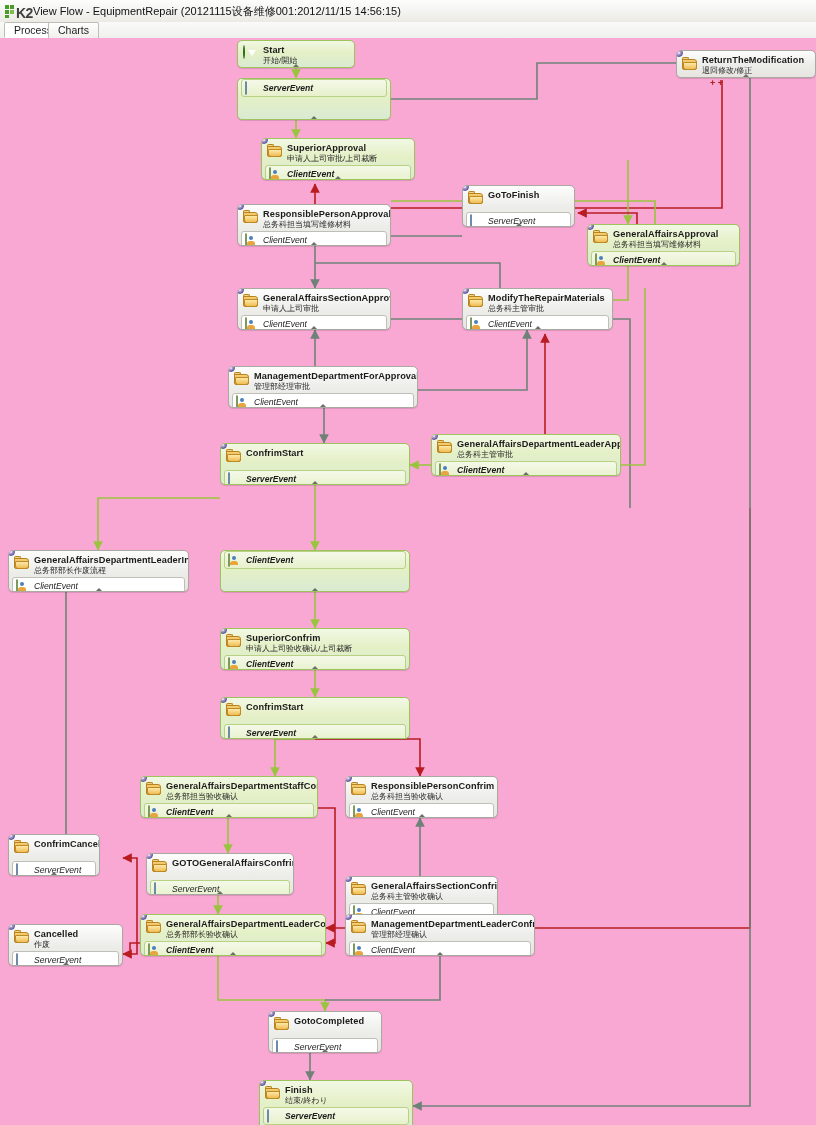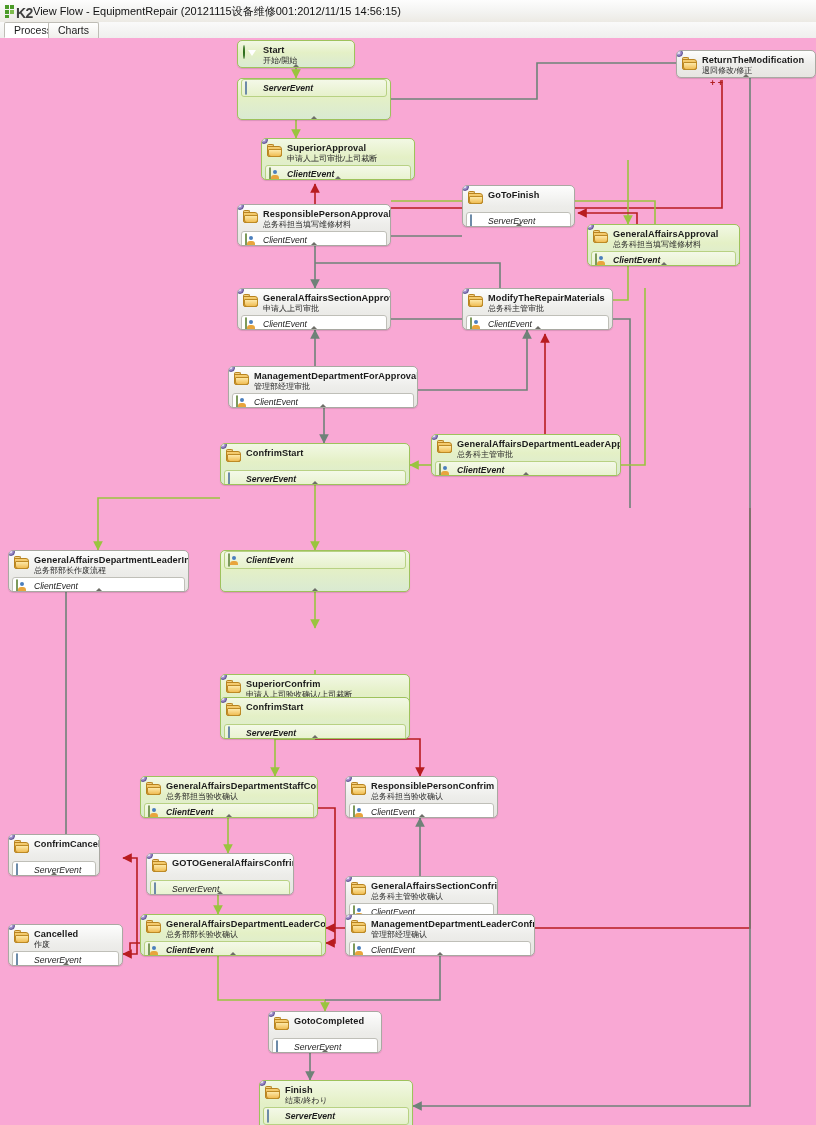--- a/index.html
+++ b/index.html
@@ -418,21 +418,21 @@
         </div>
         <span class="caret"></span>
       </div>
       <div class="node green" style="left: 220px; top: 512px; width: 190px; height: 42px;">
         <div class="evt">
           <span class="eico"><span class="cliicon"></span></span>
           <span class="elab">ClientEvent</span>
         </div>
         <span class="caret"></span>
       </div>
-      <div class="node green" style="left: 220px; top: 590px; width: 190px; height: 42px; margin-top: 46px;">
+      <div class="node green" style="left: 220px; top: 590px; width: 190px; height: 42px;">
         <div class="hdr">
           <span class="ico"><span class="folder"><i class="tab2"></i><i class="back"></i><i class="front"></i><i class="gear"></i></span></span>
           <span class="txt"><span class="ntitle">SuperiorConfrim</span><span class="nsub" style="display:block">申请人上司验收确认/上司裁断</span></span>
         </div>
         <div class="evt">
           <span class="eico"><span class="cliicon"></span></span>
           <span class="elab">ClientEvent</span>
         </div>
         <span class="caret"></span>
       </div>

